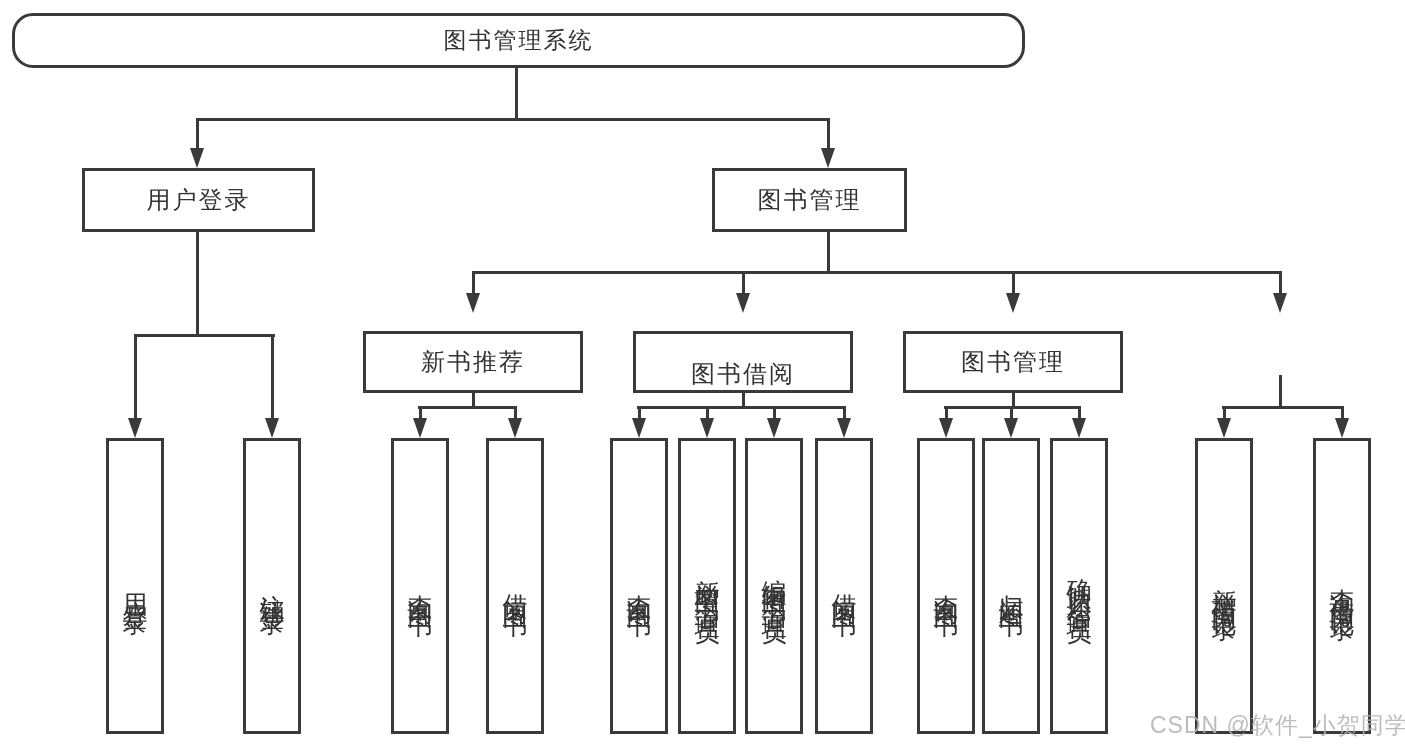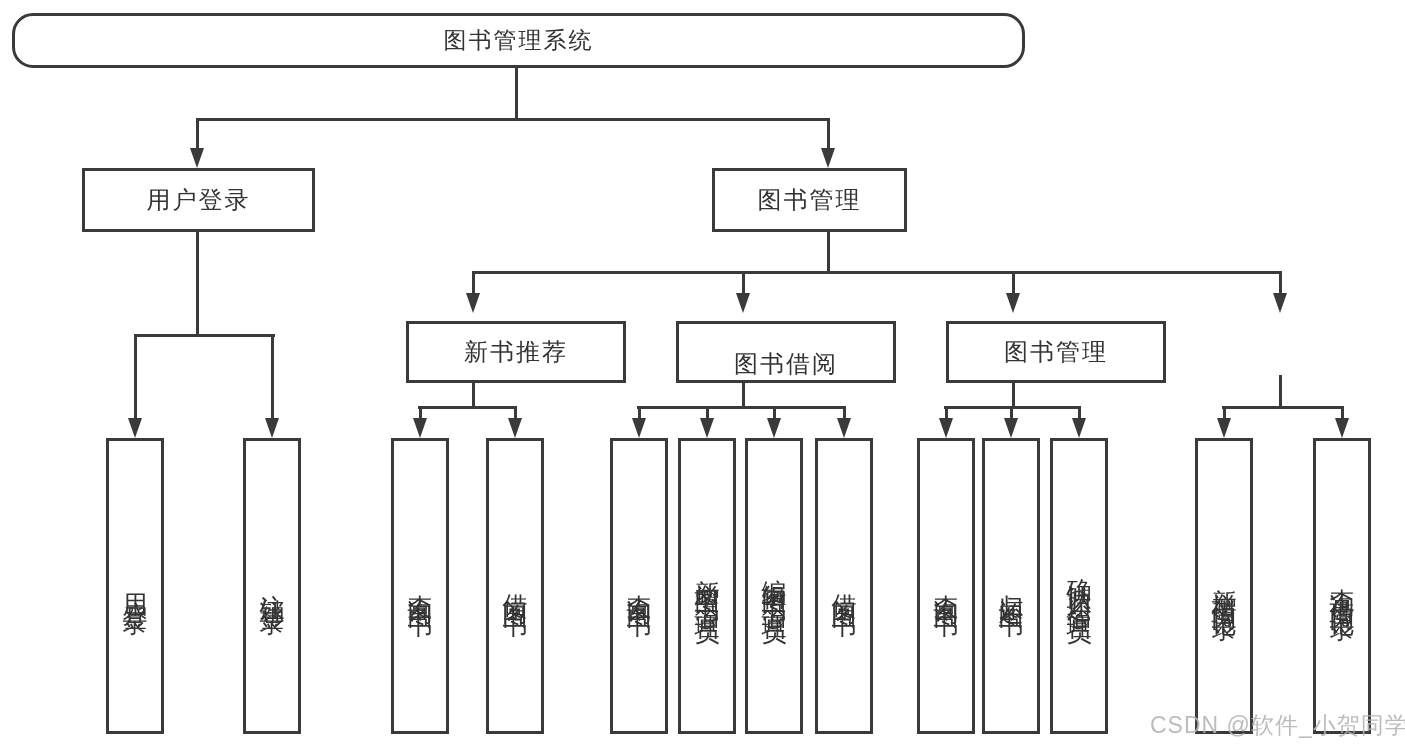--- a/index.html
+++ b/index.html
@@ -28,21 +28,21 @@
     align-items:center;
     justify-content:center;
     color:var(--text);
     letter-spacing:2px;
     z-index:2;
   }
   .node.root{left:12px;top:13px;width:1013px;height:55px;font-size:23px;border-radius:21px;}
   .node.l2{top:168px;height:64px;font-size:24px;}
   .node.l2.a{left:82px;width:233px;}
   .node.l2.b{left:712px;width:195px;}
-  .node.l3{top:321px;width:220px;height:62px;font-size:24px;margin-left:43px;}
+  .node.l3{top:331px;width:220px;height:62px;font-size:24px;}
   .node.l3.n1{left:363px;}
   .node.l3.n2{left:633px;align-items:flex-end;}
   .node.l3.n3{left:903px;}
   .node.l3.n4{left:1172px;}
   .leaf{
     position:absolute;
     top:438px;
     width:58px;
     height:296px;
     border:3px solid var(--line);

